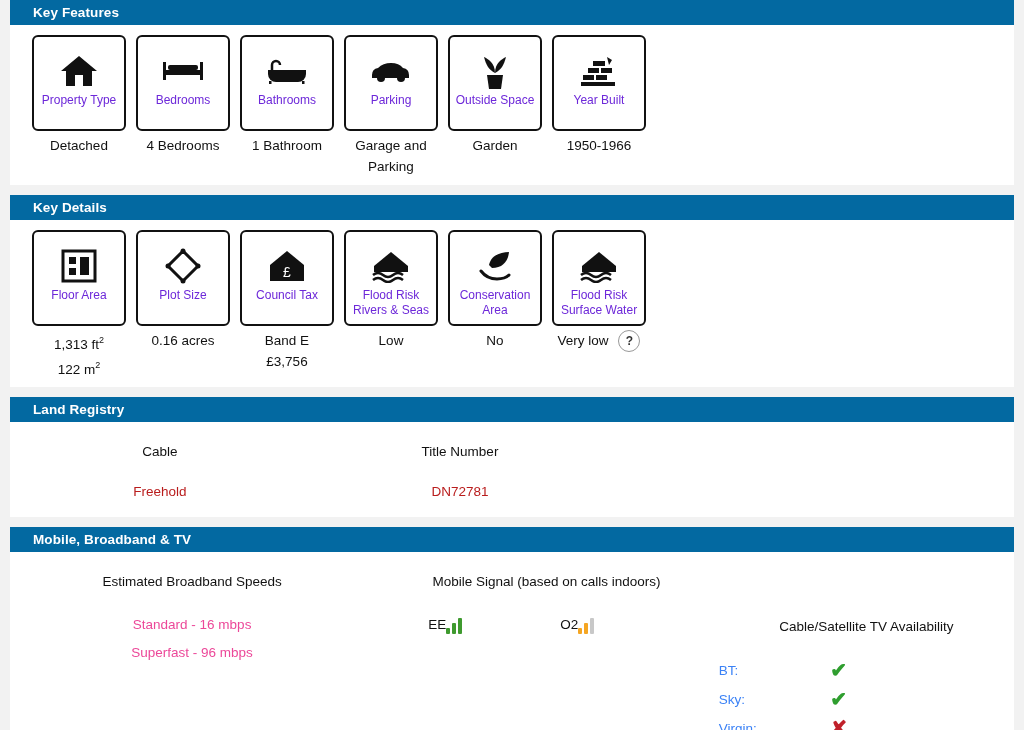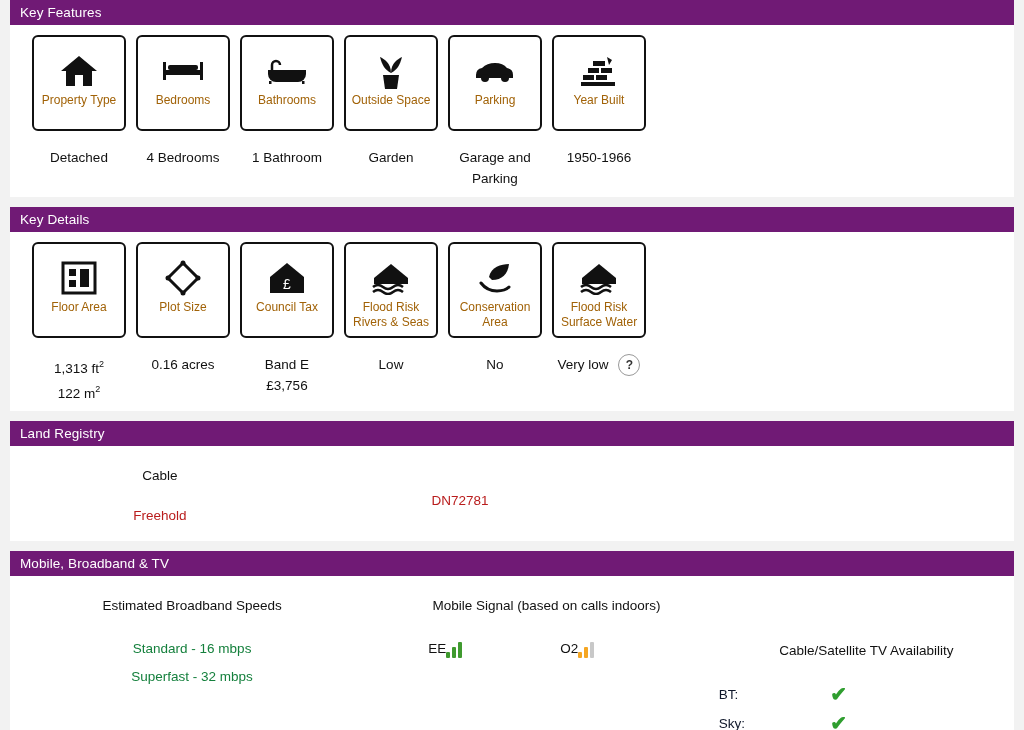--- a/index.html
+++ b/index.html
@@ -7,25 +7,25 @@
     margin: 0; padding: 0;
     width: 1024px; height: 730px;
     background: #f2f2f2;
     font-family: "Liberation Sans", sans-serif;
     color: #222;
   }
   .page { width: 1024px; height: 730px; position: relative; overflow: hidden; }
 
   .section { margin: 0 10px 10px 10px; }
   .section-header {
-    background: #701a75;
+    background: #0369a1;
     color: #ffffff;
     font-size: 13.5px;
-    font-weight: normal;
-    padding: 5px 10px;
+    font-weight: bold;
+    padding: 5px 23px;
     letter-spacing: .1px;
   }
   .section-body {
     background: #ffffff;
     padding: 10px 0 8px 0;
   }
 
   
   .tiles {
     display: flex;
@@ -42,28 +42,28 @@
     flex-direction: column;
     align-items: center;
     justify-content: flex-start;
     padding-top: 12px;
   }
   .tile .glyph { height: 44px; display: flex; align-items: center; justify-content: center; }
   .tile .tile-label {
     font-size: 12px;
     line-height: 15px;
     text-align: center;
-    color: #a16207;
+    color: #6d28d9;
     padding: 0 3px;
   }
   .tile-value {
     font-size: 13.5px;
     line-height: 21px;
     text-align: center;
-    margin-top: 16px;
+    margin-top: 4px;
     color: #111;
     width: 94px;
   }
   .tile-value.wide { width: 112px; margin-left: -9px; }
   .sup { font-size: 9px; vertical-align: super; }
 
   .helpicon {
     display: inline-flex;
     width: 22px; height: 22px;
     border: 1px solid #999;
@@ -87,36 +87,36 @@
   .lr-val { font-size: 13.5px; color: #b91c1c; margin-top: 25px; }
 
   
   .bb-grid { display: flex; padding: 12px 0 14px 0; }
   .bb-col { }
   .bb-col.c1 { width: 370px; }
   .bb-col.c2 { width: 350px; }
   .bb-col.c3 { width: 300px; margin-top: 45px; }
   .bb-title { font-size: 13.5px; text-align: center; color: #111; }
   .bb-lines { margin-top: 22px; }
-  .bb-line { font-size: 13.5px; text-align: center; line-height: 28px; color: #15803d; }
+  .bb-line { font-size: 13.5px; text-align: center; line-height: 28px; color: #ec4899; }
 
   .sig-table { margin: 22px auto 0 auto; }
   .sig-row { display: flex; align-items: center; line-height: 28px; }
   .sig-name { font-size: 13.5px; width: 72px; text-align: right; color: #111; }
   .sig-bars { width: 60px; display: flex; align-items: flex-end; height: 18px; gap: 2px; }
   .bar { width: 4px; background: #c8c8c8; border-radius: 1px; }
   .bar.h1 { height: 6px; }
   .bar.h2 { height: 11px; }
   .bar.h3 { height: 16px; }
   .bar.on-orange { background: #f5a623; }
   .bar.on-green { background: #3f9a2f; }
 
   .tv-table { margin: 22px auto 0 auto; }
   .tv-row { display: flex; align-items: center; line-height: 29px; }
-  .tv-name { font-size: 13.5px; width: 90px; text-align: left; color: #0f172a; }
+  .tv-name { font-size: 13.5px; width: 90px; text-align: left; color: #3b82f6; }
   .tv-mark { width: 60px; text-align: center; font-size: 20px; font-weight: bold; }
   .tv-mark.yes { color: #2f9e2f; }
   .tv-mark.no { color: #c0202a; }
 
   svg { display: block; }
 </style>
 </head>
 <body>
 
 <div class="page">
@@ -165,43 +165,43 @@
                 </svg>
             </div>
             <div class="tile-label">Bathrooms</div>
           </div>
           <div class="tile-value wide">1 Bathroom</div>
         </div>
 
         <div class="tile-col">
           <div class="tile">
             <div class="glyph">
+              <svg width="46" height="24" viewBox="0 0 46 24">
+                  <path d="M4 16 q0-6 6-7 q5-5 13-5 q8 0 12 5 q6 1 6 7 v3 H4 Z" fill="#111"></path>
+                  <circle cx="13" cy="19" r="4" fill="#111"></circle>
+                  <circle cx="33" cy="19" r="4" fill="#111"></circle>
+                </svg>
+            </div>
+            <div class="tile-label">Parking</div>
+          </div>
+          <div class="tile-value wide">Garage and Parking</div>
+        </div>
+
+        <div class="tile-col">
+          <div class="tile">
+            <div class="glyph">
               <svg width="34" height="40" viewBox="0 0 34 40">
                   <path d="M17 22 C17 12 10 8 6 6 C8 14 11 19 17 22 Z" fill="#111"></path>
                   <path d="M17 22 C17 12 24 8 28 6 C26 14 23 19 17 22 Z" fill="#111"></path>
                   <path d="M9 24 h16 l-2 14 H11 Z" fill="#111"></path>
                 </svg>
             </div>
             <div class="tile-label">Outside Space</div>
           </div>
           <div class="tile-value">Garden</div>
-        </div>
-
-        <div class="tile-col">
-          <div class="tile">
-            <div class="glyph">
-              <svg width="46" height="24" viewBox="0 0 46 24">
-                  <path d="M4 16 q0-6 6-7 q5-5 13-5 q8 0 12 5 q6 1 6 7 v3 H4 Z" fill="#111"></path>
-                  <circle cx="13" cy="19" r="4" fill="#111"></circle>
-                  <circle cx="33" cy="19" r="4" fill="#111"></circle>
-                </svg>
-            </div>
-            <div class="tile-label">Parking</div>
-          </div>
-          <div class="tile-value wide">Garage and Parking</div>
         </div>
 
         <div class="tile-col">
           <div class="tile">
             <div class="glyph">
               <svg width="40" height="32" viewBox="0 0 40 32">
                   <rect x="14" y="6" width="12" height="5" fill="#111"></rect>
                   <rect x="9" y="13" width="11" height="5" fill="#111"></rect>
                   <rect x="22" y="13" width="11" height="5" fill="#111"></rect>
                   <rect x="4" y="20" width="11" height="5" fill="#111"></rect>
@@ -324,36 +324,37 @@
 
   <div class="section">
     <div class="section-header">Land Registry</div>
     <div class="section-body">
       <div class="lr-grid">
         <div class="lr-col c1">
           <div class="lr-head">Cable</div>
           <div class="lr-val">Freehold</div>
         </div>
         <div class="lr-col c2">
+          <div class="lr-head">Title Number</div>
           <div class="lr-val">DN72781</div>
         </div>
       </div>
     </div>
   </div>
 
   <div class="section">
     <div class="section-header">Mobile, Broadband &amp; TV</div>
     <div class="section-body">
       <div class="bb-grid">
 
         <div class="bb-col c1">
           <div class="bb-title">Estimated Broadband Speeds</div>
           <div class="bb-lines">
             <div class="bb-line">Standard - 16 mbps</div>
-            <div class="bb-line">Superfast - 32 mbps</div>
+            <div class="bb-line">Superfast - 96 mbps</div>
           </div>
         </div>
 
         <div class="bb-col c2">
           <div class="bb-title">Mobile Signal (based on calls indoors)</div>
           <div class="sig-table">
             <div class="sig-row">
               <div class="sig-name">EE</div>
               <div class="sig-bars">
                 <span class="bar h1 on-green"></span>

